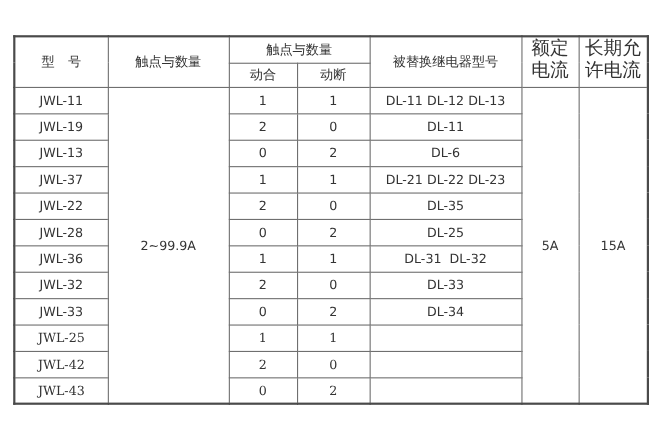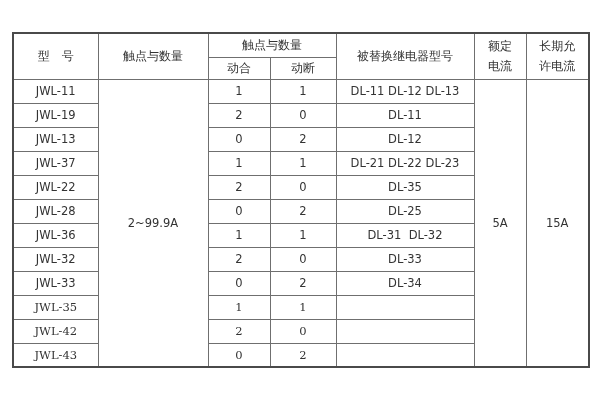--- a/index.html
+++ b/index.html
@@ -31,21 +31,21 @@
     padding:0;
     font-weight:normal;
     font-size:11.5px;
     color:var(--text);
     overflow:hidden;
   }
   thead tr.h1{height:24px;}
   thead tr.h2{height:22px;}
   tbody tr{height:24px;}
   th.cn{font-size:12px;}
-  .twoline div{line-height:20px;font-size:12px;}
+  .twoline div{line-height:20px;font-size:17px;font-family:Liberation Mono, monospace;}
   td.replaced{white-space:pre-wrap;}
   .serif{font-family:"DejaVu Serif","Liberation Serif",serif;}
 </style>
 </head>
 <body>
 
 <div class="canvas">
   <table class="spec">
     <colgroup>
       <col style="width:85px">
@@ -89,21 +89,21 @@
         <tr>
           <td class="model">JWL-19</td>
           <td class="num">2</td>
           <td class="num">0</td>
           <td class="replaced">DL-11</td>
         </tr>
         <tr>
           <td class="model">JWL-13</td>
           <td class="num">0</td>
           <td class="num">2</td>
-          <td class="replaced">DL-12</td>
+          <td class="replaced">DL-6</td>
         </tr>
         <tr>
           <td class="model">JWL-37</td>
           <td class="num">1</td>
           <td class="num">1</td>
           <td class="replaced">DL-21 DL-22 DL-23</td>
         </tr>
         <tr>
           <td class="model">JWL-22</td>
           <td class="num">2</td>
@@ -128,21 +128,21 @@
           <td class="num">0</td>
           <td class="replaced">DL-33</td>
         </tr>
         <tr>
           <td class="model">JWL-33</td>
           <td class="num">0</td>
           <td class="num">2</td>
           <td class="replaced">DL-34</td>
         </tr>
         <tr>
-          <td class="model serif">JWL-35</td>
+          <td class="model serif">JWL-25</td>
           <td class="num serif">1</td>
           <td class="num serif">1</td>
           <td class="replaced"></td>
         </tr>
         <tr>
           <td class="model serif">JWL-42</td>
           <td class="num serif">2</td>
           <td class="num serif">0</td>
           <td class="replaced"></td>
         </tr>

